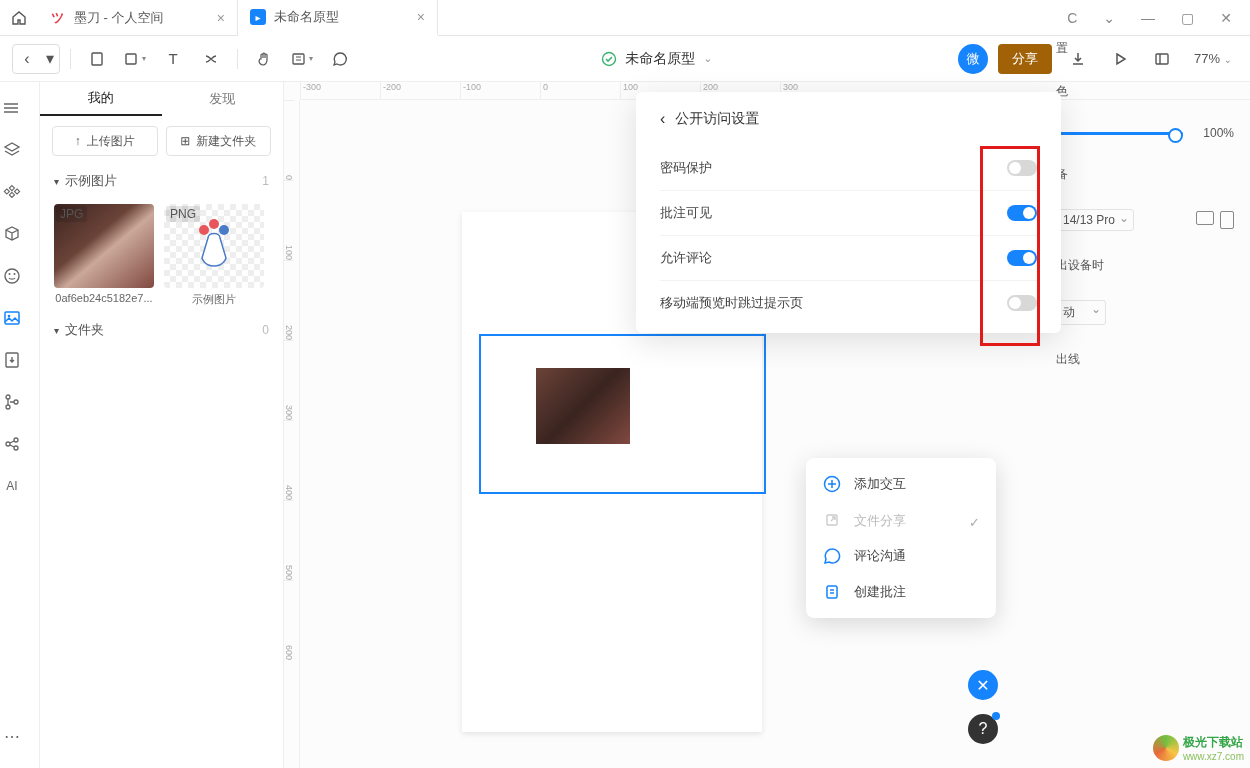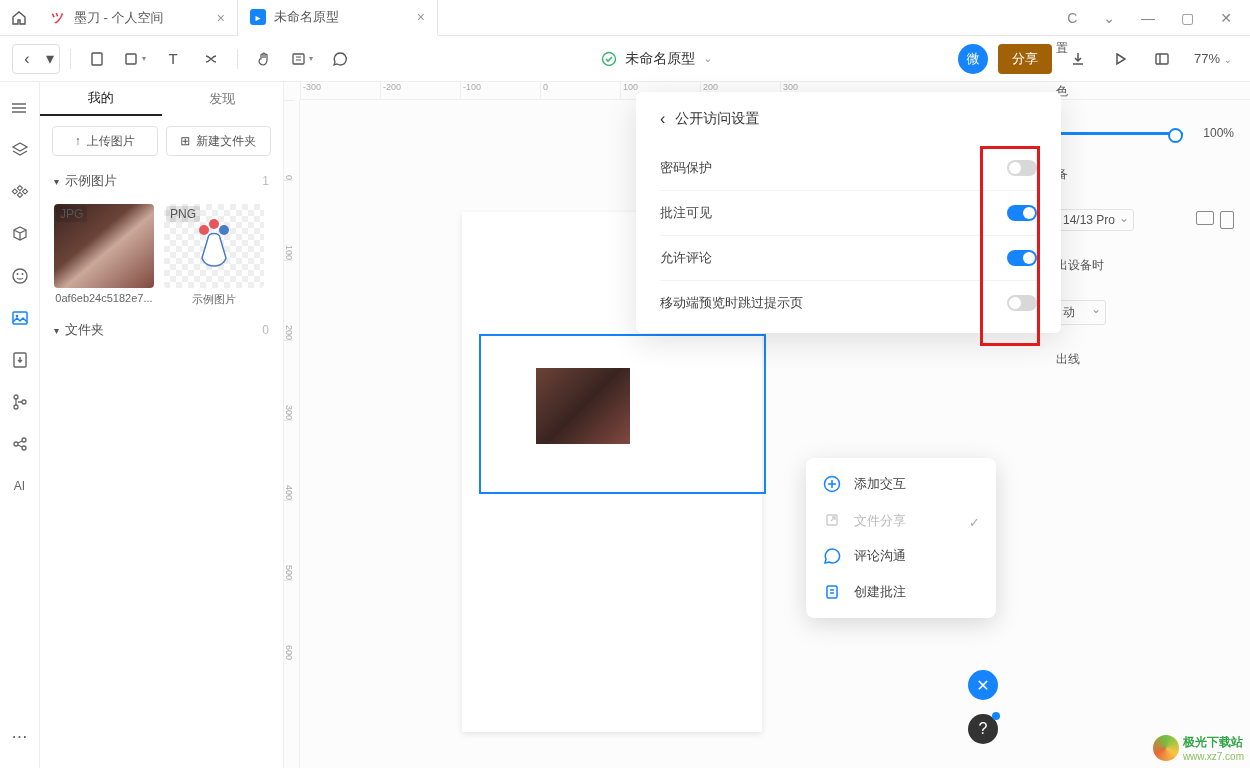--- a/index.html
+++ b/index.html
@@ -22,21 +22,21 @@
 .nav-group .tool-btn { width:28px; height:28px; }
 .tool-divider { width:1px; height:20px; background:#e5e5e5; margin:0 4px; }
 .doc-title-center { flex:1; display:flex; align-items:center; justify-content:center; gap:8px; color:#333; font-size:14px; }
 .toolbar-right { display:flex; align-items:center; gap:10px; }
 .btn-orange { width:30px; height:30px; border-radius:15px; background:#1684fc; color:#fff; display:flex; align-items:center; justify-content:center; font-size:13px; }
 .btn-share { height:30px; border-radius:4px; background:#a16207; color:#fff; padding:0 14px; display:flex; align-items:center; font-size:13px; }
 .zoom { font-size:13px; color:#555; padding:0 6px; }
 
 
 .main { display:flex; height:686px; }
-.left-rail { width:40px; border-right:1px solid #eee; display:flex; flex-direction:column; align-items:center; padding-top:14px; gap:18px; color:#666; }
+.left-rail { width:40px; border-right:1px solid #eee; display:flex; flex-direction:column; padding-top:14px; gap:18px; color:#666; }
 .left-rail .rail-item { width:24px; height:24px; display:flex; align-items:center; justify-content:center; cursor:pointer; }
 .left-rail .rail-item.active { color:#1684fc; }
 .left-rail .ai-text { font-size:12px; font-weight:500; }
 .left-rail .rail-bottom { margin-top:auto; margin-bottom:20px; }
 
 .sidebar { width:244px; border-right:1px solid #eee; display:flex; flex-direction:column; }
 .sidebar-header { display:flex; align-items:center; padding:10px 12px; gap:8px; }
 .sidebar-title { font-size:14px; font-weight:500; }
 .search-pill { flex:1; height:28px; border-radius:14px; background:#f4f4f4; display:flex; align-items:center; padding:0 10px; color:#aaa; font-size:12px; gap:4px; }
 .recent-icon { color:#888; }

